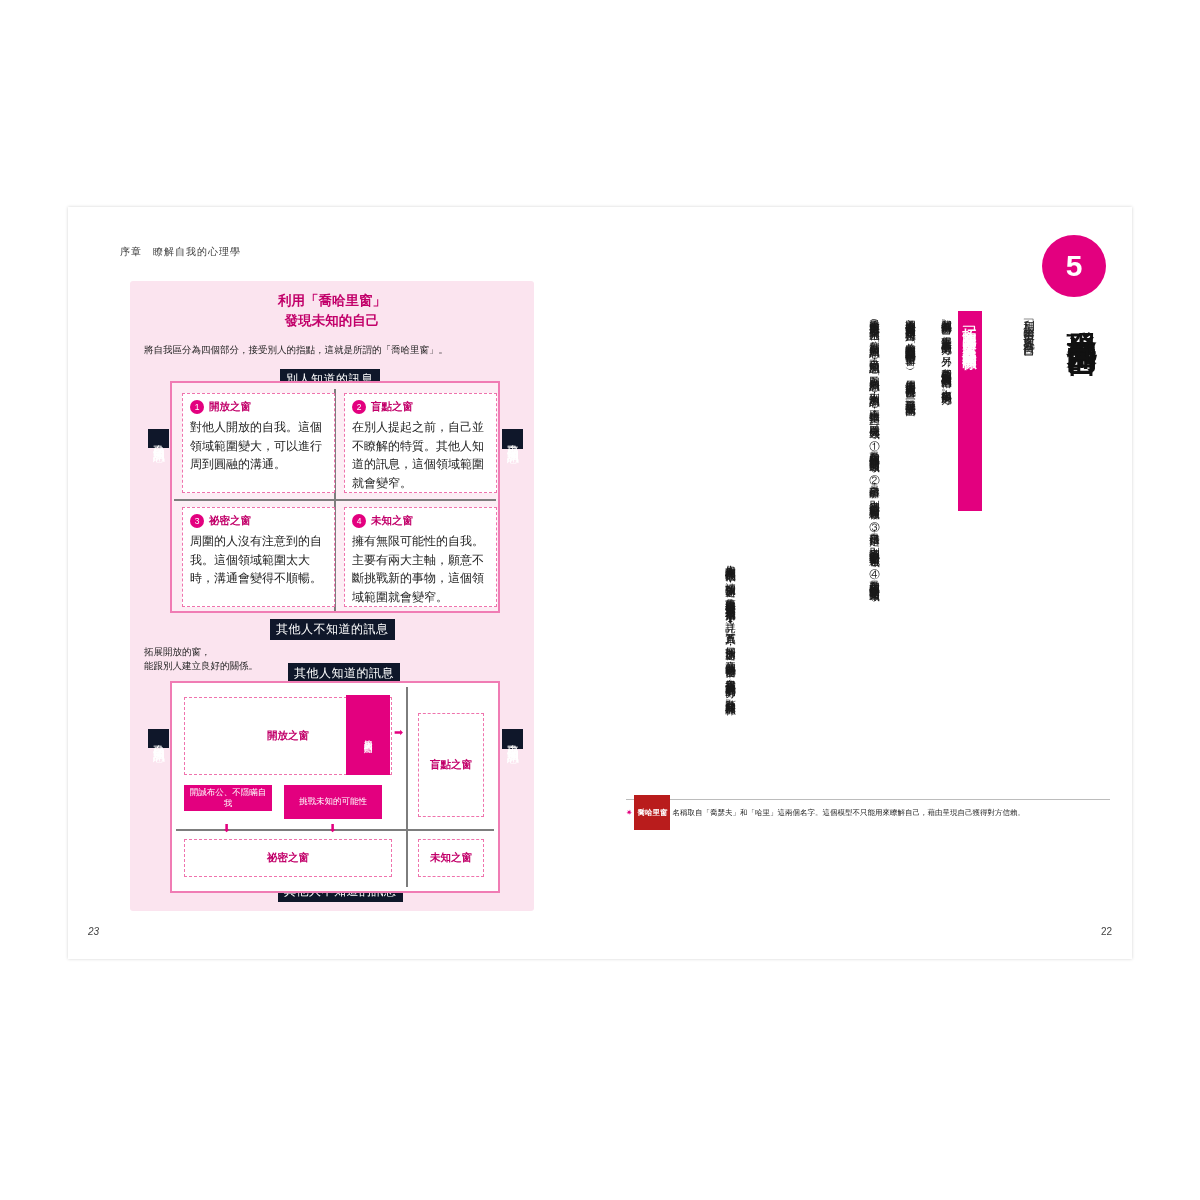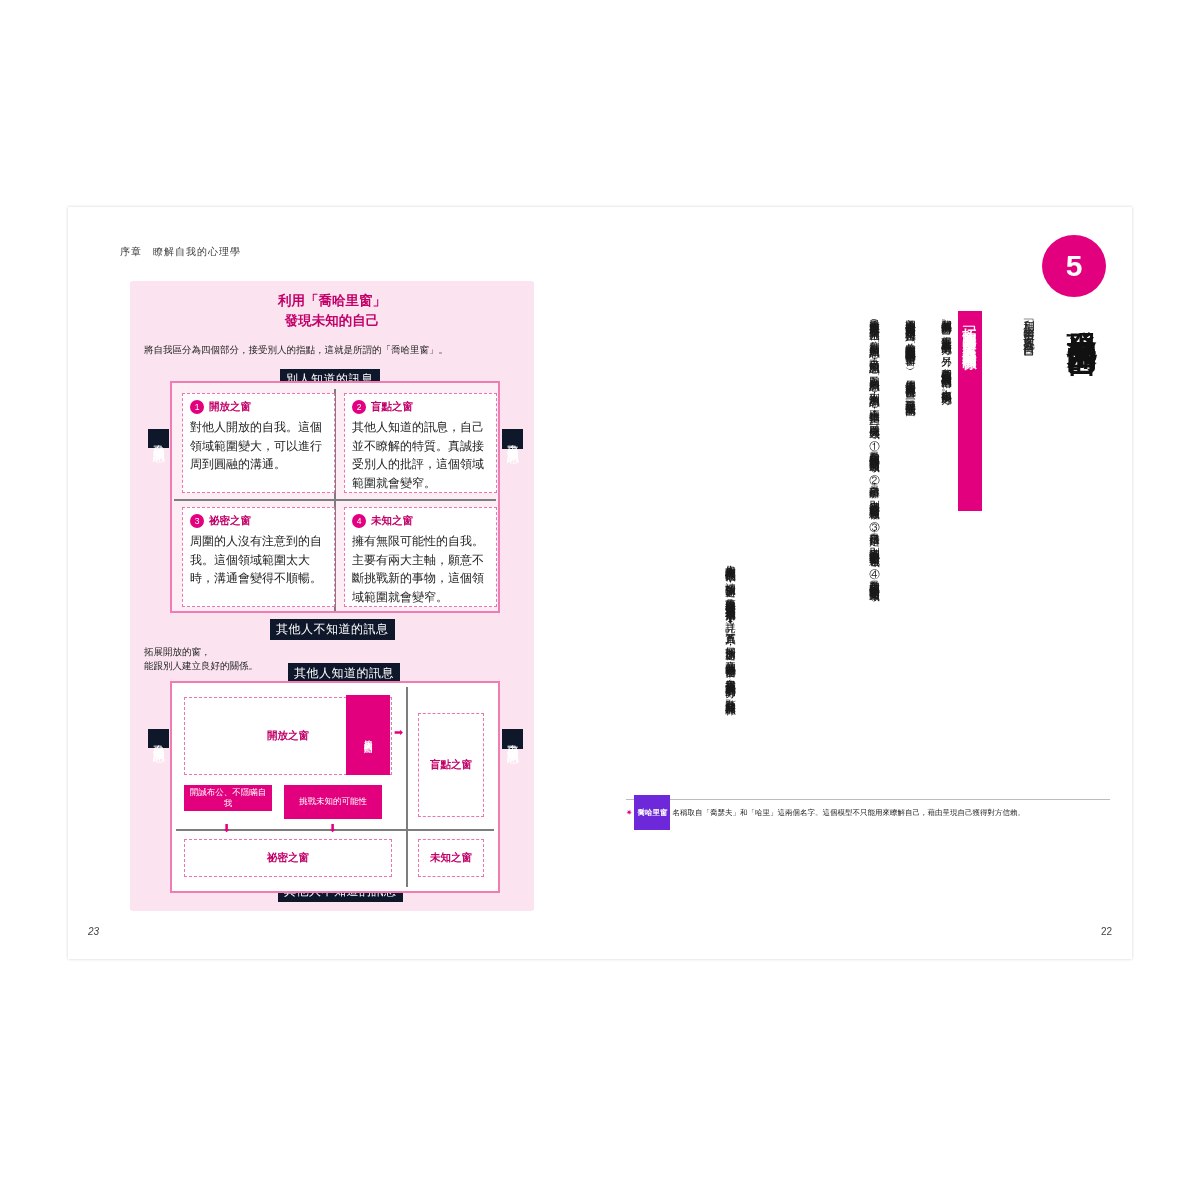--- a/index.html
+++ b/index.html
@@ -279,21 +279,21 @@
     position: absolute;
     left: 26px;
     right: 22px;
     top: 600px;
     font-size: 7.5px;
     color: #222;
     line-height: 1.6;
   }
   .footnote .star { color: #e3007f; }
   .footnote .fn-term {
-    background: #6d28d9;
+    background: #b91c1c;
     color: #fff;
     padding: 13px 3px;
     font-weight: bold;
   }
 </style>
 </head>
 <body>
 
 <div class="page-wrap">
   <div class="spread">
@@ -325,21 +325,21 @@
             <div class="qtitle">開放之窗</div>
           </div>
           <div class="qbody">對他人開放的自我。這個領域範圍變大，可以進行周到圓融的溝通。</div>
         </div>
 
         <div class="quad" style="left:214px; top:112px;">
           <div class="qhead">
             <div class="num-badge">2</div>
             <div class="qtitle">盲點之窗</div>
           </div>
-          <div class="qbody">其他人知道的訊息，自己並不瞭解的特質。真誠接受別人的批評，這個領域範圍就會變窄。</div>
+          <div class="qbody">在別人提起之前，自己並不瞭解的特質。其他人知道的訊息，這個領域範圍就會變窄。</div>
         </div>
 
         <div class="quad" style="left:52px; top:226px;">
           <div class="qhead">
             <div class="num-badge">3</div>
             <div class="qtitle">祕密之窗</div>
           </div>
           <div class="qbody">周圍的人沒有注意到的自我。這個領域範圍太大時，溝通會變得不順暢。</div>
         </div>
 

